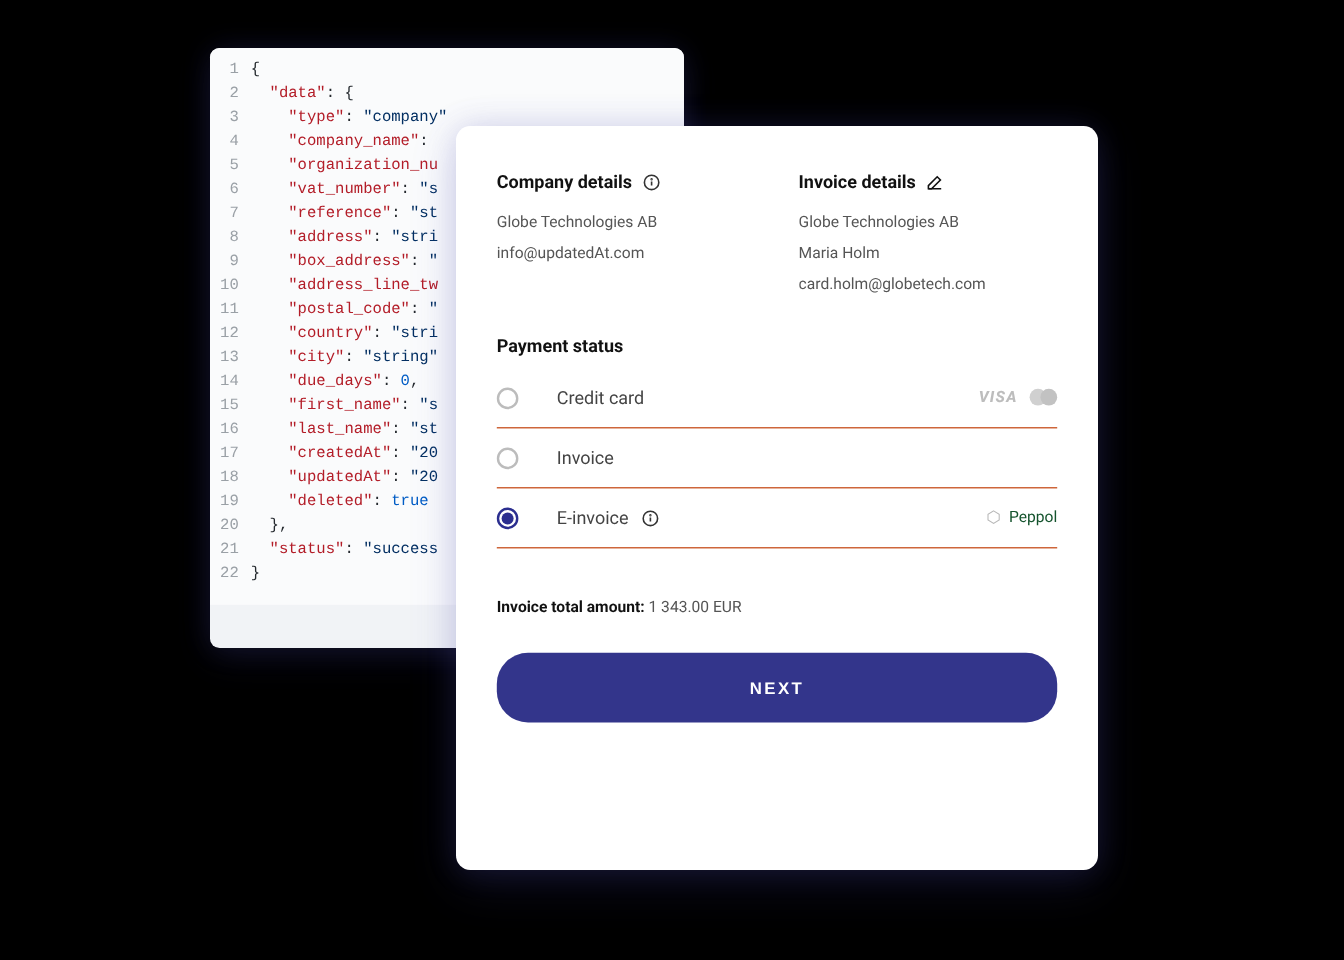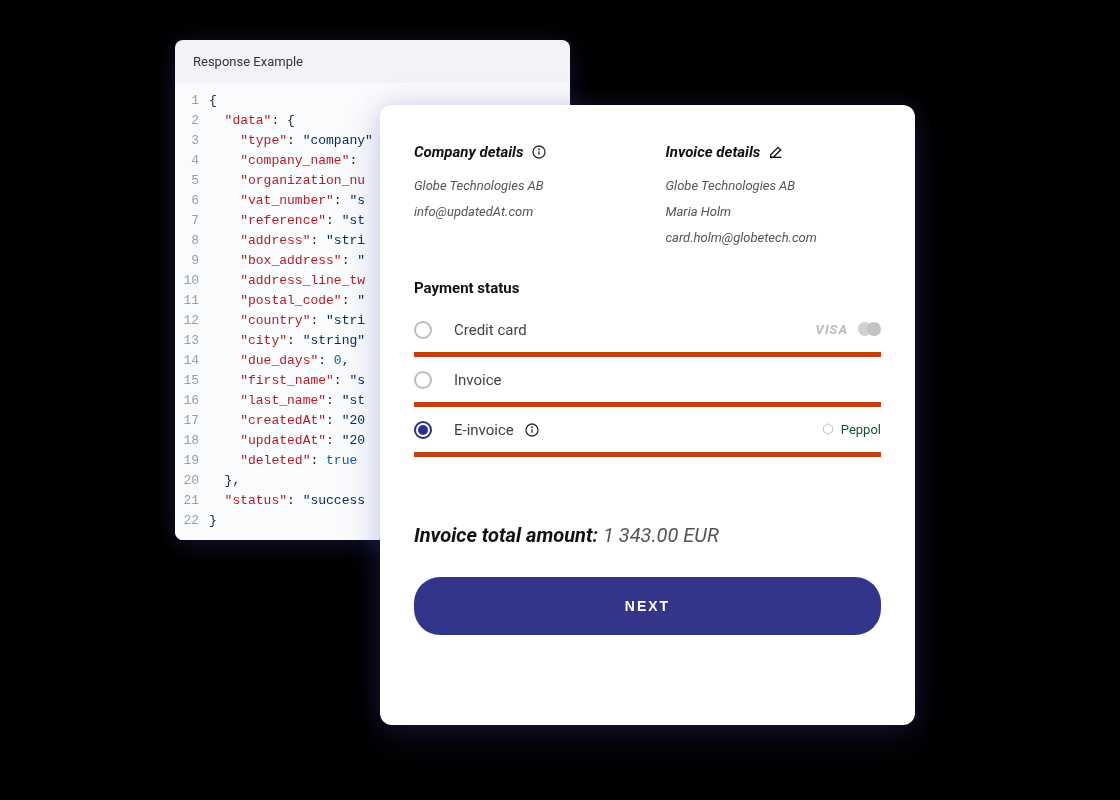--- a/index.html
+++ b/index.html
@@ -66,21 +66,21 @@
     border-radius: 12px;
     box-shadow: 0 0 25px rgba(80,80,180,0.18), 0 12px 40px rgba(80,80,180,0.18);
     padding: 38px 34px 32px 34px;
     color: #1a1a1a;
   }
   .details-row {
     display: flex;
     gap: 36px;
     margin-bottom: 28px;
   }
-  .details-col { flex: 1; min-width: 0; font-style: italic; }
+  .details-col { flex: 1; min-width: 0; }
   .details-heading {
     display: flex;
     align-items: center;
     gap: 8px;
     font-size: 15px;
     font-weight: 700;
     color: #111;
     margin-bottom: 12px;
   }
   .details-heading svg { width: 16px; height: 16px; }
@@ -98,22 +98,22 @@
     font-weight: 700;
     color: #111;
     margin-top: 20px;
     margin-bottom: 10px;
   }
 
   .payopt {
     display: flex;
     align-items: center;
     height: 50px;
-    border-bottom: 5px solid #c2410c;
-    gap: 22px;
+    border-bottom: 1px solid #c2410c;
+    gap: 32px;
     cursor: pointer;
   }
   .payopt:last-of-type { border-bottom: none; }
   .radio {
     width: 18px; height: 18px;
     border: 2px solid #bcbcbc;
     border-radius: 50%;
     display: inline-flex;
     align-items: center;
     justify-content: center;
@@ -159,24 +159,23 @@
     align-items: flex-start;
     gap: 6px;
     color: #14532d;
     font-size: 13px;
   }
   .peppol svg { width: 14px; height: 14px; }
 
   .info-icon { width:16px; height:16px; color:#333; }
 
   .total-line {
-    margin-top: 66px;
-    font-size: 20px;
+    margin-top: 42px;
+    font-size: 13px;
     color: #555;
-    font-style: italic;
   }
   .total-line b { color:#111; font-weight:700; }
 
   .next-btn {
     margin-top: 30px;
     width: 100%;
     height: 58px;
     border: none;
     border-radius: 26px;
     background: #33358b;
@@ -184,21 +183,20 @@
     font-size: 14px;
     font-weight: 700;
     letter-spacing: 2px;
     cursor: pointer;
   }
 </style>
 </head>
 <body>
 
 <div class="code-panel">
-  <div class="code-header">Response Example</div>
   <div class="code-body" id="code-body"><div class="code-row"><span class="ln">1</span><span class="cl"><span class="punct">{</span></span></div><div class="code-row"><span class="ln">2</span><span class="cl"><span class="punct">  </span><span class="key">"data"</span><span class="punct">: {</span></span></div><div class="code-row"><span class="ln">3</span><span class="cl"><span class="punct">    </span><span class="key">"type"</span><span class="punct">: </span><span class="str">"company"</span></span></div><div class="code-row"><span class="ln">4</span><span class="cl"><span class="punct">    </span><span class="key">"company_name"</span><span class="punct">:</span></span></div><div class="code-row"><span class="ln">5</span><span class="cl"><span class="punct">    </span><span class="key">"organization_nu</span></span></div><div class="code-row"><span class="ln">6</span><span class="cl"><span class="punct">    </span><span class="key">"vat_number"</span><span class="punct">: </span><span class="str">"s</span></span></div><div class="code-row"><span class="ln">7</span><span class="cl"><span class="punct">    </span><span class="key">"reference"</span><span class="punct">: </span><span class="str">"st</span></span></div><div class="code-row"><span class="ln">8</span><span class="cl"><span class="punct">    </span><span class="key">"address"</span><span class="punct">: </span><span class="str">"stri</span></span></div><div class="code-row"><span class="ln">9</span><span class="cl"><span class="punct">    </span><span class="key">"box_address"</span><span class="punct">: </span><span class="str">"</span></span></div><div class="code-row"><span class="ln">10</span><span class="cl"><span class="punct">    </span><span class="key">"address_line_tw</span></span></div><div class="code-row"><span class="ln">11</span><span class="cl"><span class="punct">    </span><span class="key">"postal_code"</span><span class="punct">: </span><span class="str">"</span></span></div><div class="code-row"><span class="ln">12</span><span class="cl"><span class="punct">    </span><span class="key">"country"</span><span class="punct">: </span><span class="str">"stri</span></span></div><div class="code-row"><span class="ln">13</span><span class="cl"><span class="punct">    </span><span class="key">"city"</span><span class="punct">: </span><span class="str">"string"</span></span></div><div class="code-row"><span class="ln">14</span><span class="cl"><span class="punct">    </span><span class="key">"due_days"</span><span class="punct">: </span><span class="num">0</span><span class="punct">,</span></span></div><div class="code-row"><span class="ln">15</span><span class="cl"><span class="punct">    </span><span class="key">"first_name"</span><span class="punct">: </span><span class="str">"s</span></span></div><div class="code-row"><span class="ln">16</span><span class="cl"><span class="punct">    </span><span class="key">"last_name"</span><span class="punct">: </span><span class="str">"st</span></span></div><div class="code-row"><span class="ln">17</span><span class="cl"><span class="punct">    </span><span class="key">"createdAt"</span><span class="punct">: </span><span class="str">"20</span></span></div><div class="code-row"><span class="ln">18</span><span class="cl"><span class="punct">    </span><span class="key">"updatedAt"</span><span class="punct">: </span><span class="str">"20</span></span></div><div class="code-row"><span class="ln">19</span><span class="cl"><span class="punct">    </span><span class="key">"deleted"</span><span class="punct">: </span><span class="bool">true</span></span></div><div class="code-row"><span class="ln">20</span><span class="cl"><span class="punct">  },</span></span></div><div class="code-row"><span class="ln">21</span><span class="cl"><span class="punct">  </span><span class="key">"status"</span><span class="punct">: </span><span class="str">"success</span></span></div><div class="code-row"><span class="ln">22</span><span class="cl"><span class="punct">}</span></span></div></div>
 </div>
 
 <div class="card">
 
   <div class="details-row">
 
     <div class="details-col">
       <div class="details-heading">
         <span>Company details</span>

